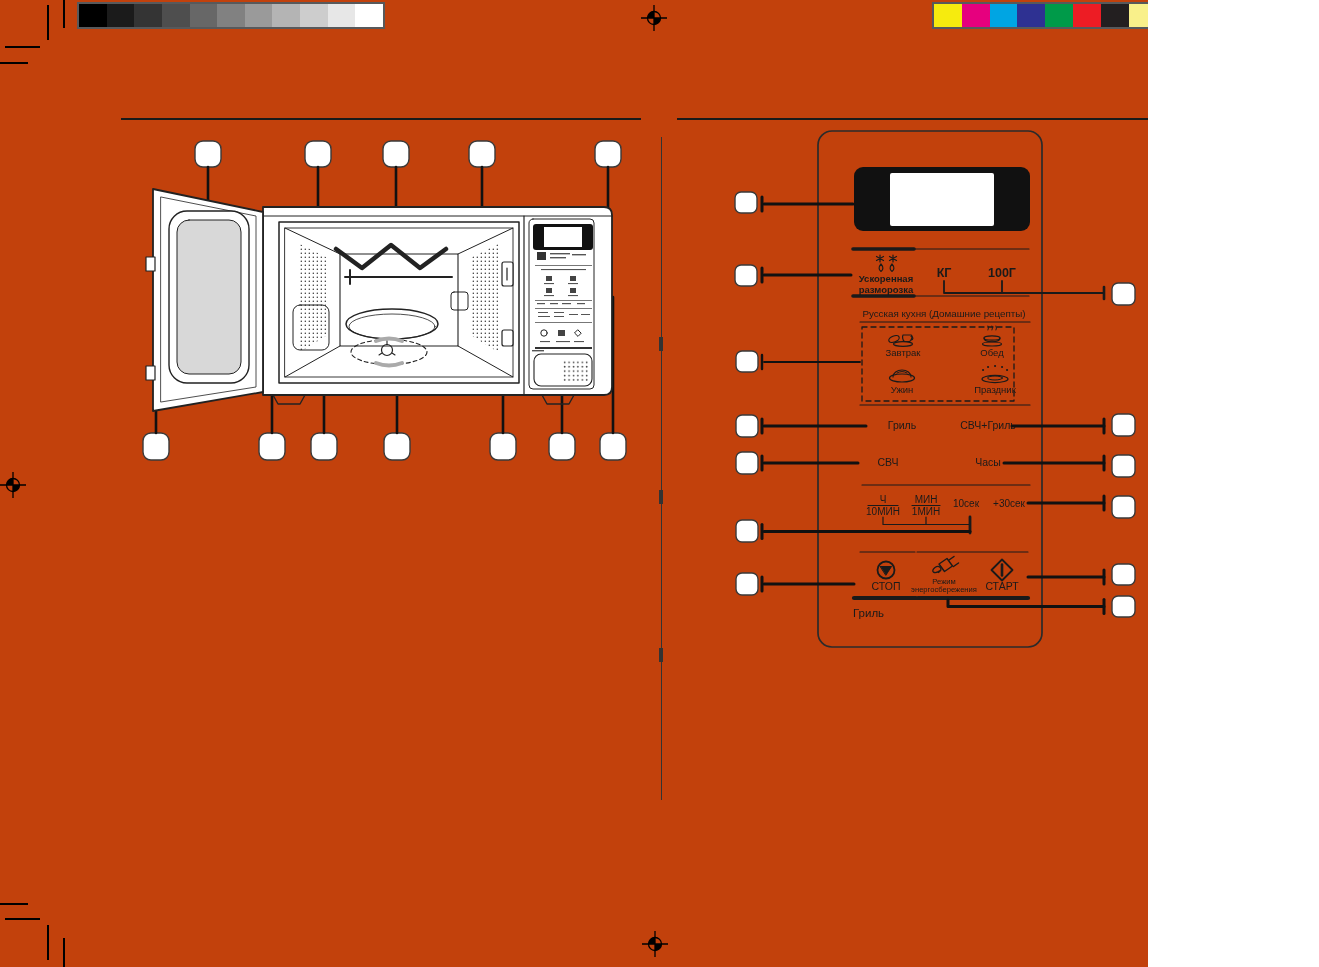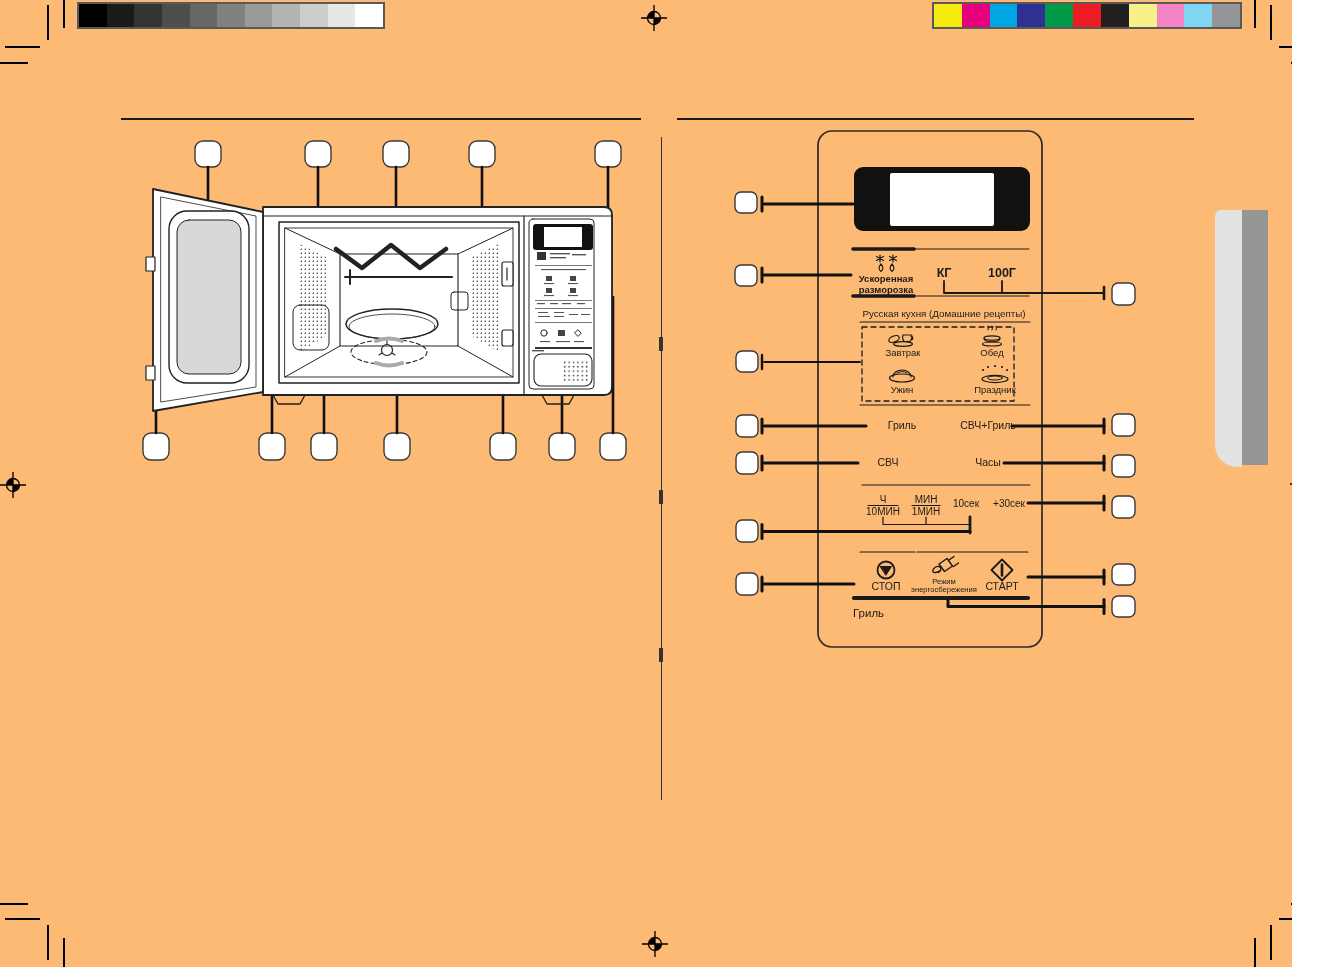--- a/index.html
+++ b/index.html
@@ -1,16 +1,16 @@
 <!DOCTYPE html>
 <html><head>
 <meta charset="utf-8">
 <style>
   html,body{margin:0;padding:0;background:#fff;}
-  #page{position:relative;width:1292px;height:967px;background:#fdba74;overflow:hidden;
+  #page{position:relative;width:1148px;height:967px;background:#c2410c;overflow:hidden;
         font-family:"Liberation Sans",sans-serif;}
   .cropmark{position:absolute;background:#000;}
   .calbar{position:absolute;display:flex;border:2px solid #58595b;box-sizing:border-box;}
   .calbar .swatch{flex:1 1 0;}
   .rule{position:absolute;background:#1a1a1a;height:2px;}
   .divider{position:absolute;background:#333;}
   svg text{font-family:"Liberation Sans",sans-serif;fill:#1a1a1a;}
   .tabLight{position:absolute;left:1215px;top:210px;width:27px;height:257px;background:#e2e2e2;
             border-bottom-left-radius:22px;border-top-left-radius:6px;}
   .tabDark{position:absolute;left:1242px;top:210px;width:26px;height:255px;background:#969696;}

